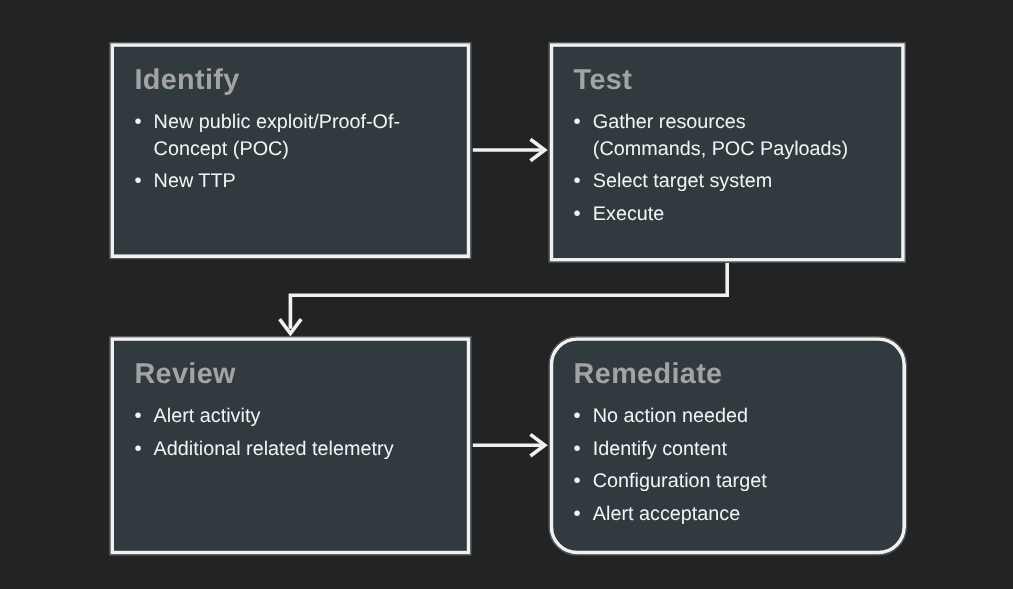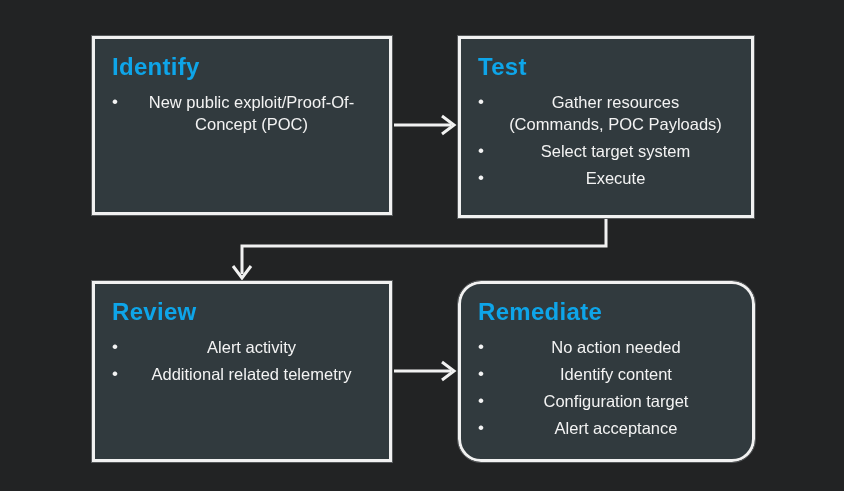--- a/index.html
+++ b/index.html
@@ -32,27 +32,26 @@
   }
   .node-identify  { left: 92px;  top: 36px;  width: 300px; height: 179px; }
   .node-test      { left: 458px; top: 36px;  width: 296px; height: 182px; }
   .node-review    { left: 92px;  top: 281px; width: 300px; height: 181px; }
   .node-remediate { left: 458px; top: 281px; width: 297px; height: 181px; border-radius: 23px; }
   .node h2 {
     margin: 0 0 10px 0;
     font-size: 24px;
     font-weight: bold;
     letter-spacing: 0.3px;
-    color: #0ea5e9;
+    color: #a3a3a3;
   }
   .node ul {
     margin: 0;
     padding: 0;
     list-style: none;
-    text-align: center;
   }
   .node li {
     position: relative;
     padding-left: 16px;
     margin: 0 0 5px 0;
     font-size: 16.5px;
     line-height: 22px;
     white-space: pre-line;
     color: var(--text);
   }
@@ -89,20 +88,21 @@
 
     <path d="M394 371 H451"></path>
     <path d="M442 362 L454 371 L442 380"></path>
   </svg>
 
   <div class="node node-identify">
     <h2>Identify</h2>
     <ul>
       <li>New public exploit/Proof-Of-
 Concept (POC)</li>
+      <li>New TTP</li>
     </ul>
   </div>
 
   <div class="node node-test">
     <h2>Test</h2>
     <ul>
       <li>Gather resources
 (Commands, POC Payloads)</li>
       <li>Select target system</li>
       <li>Execute</li>

